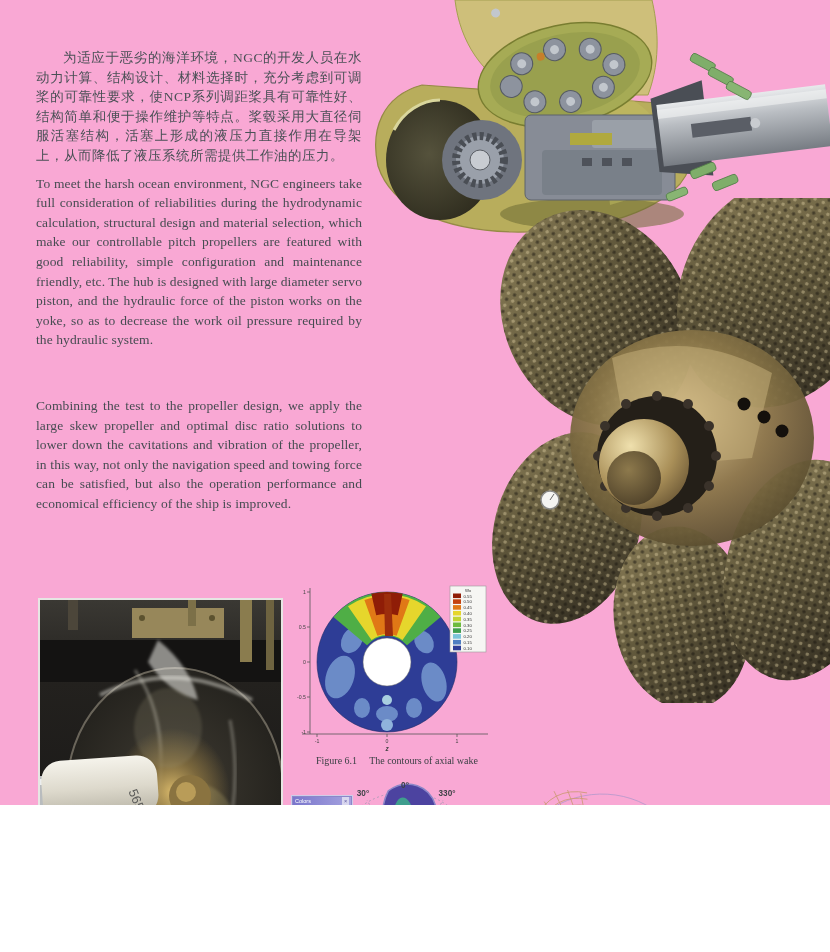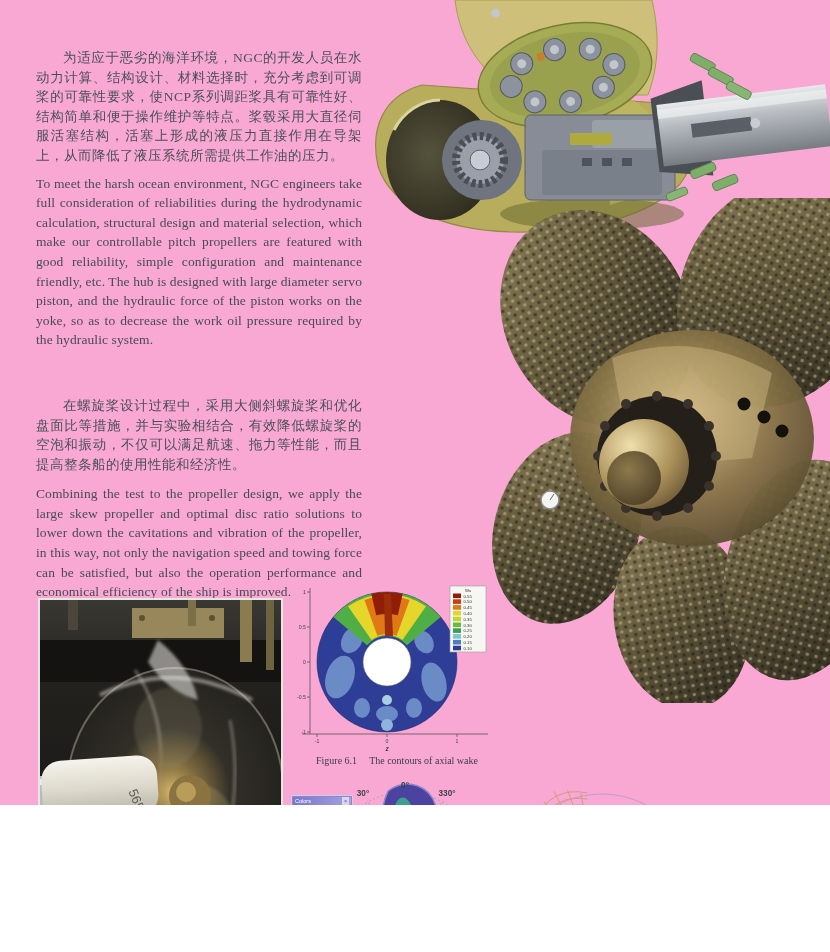--- a/index.html
+++ b/index.html
@@ -40,21 +40,20 @@
   svg text{font-family:"Liberation Sans",sans-serif;}
 </style>
 </head>
 <body>
 
 <div id="page">
 
   <div id="text-col">
     <p id="p1" class="zh">为适应于恶劣的海洋环境，NGC的开发人员在水动力计算、结构设计、材料选择时，充分考虑到可调桨的可靠性要求，使NCP系列调距桨具有可靠性好、结构简单和便于操作维护等特点。桨毂采用大直径伺服活塞结构，活塞上形成的液压力直接作用在导架上，从而降低了液压系统所需提供工作油的压力。</p>
     <p id="p2" class="en">To meet the harsh ocean environment, NGC engineers take full consideration of reliabilities during the hydrodynamic calculation, structural design and material selection, which make our controllable pitch propellers are featured with good reliability, simple configuration and maintenance friendly, etc. The hub is designed with large diameter servo piston, and the hydraulic force of the piston works on the yoke, so as to decrease the work oil pressure required by the hydraulic system.</p>
-    <p id="p3" class="zh">在螺旋桨设计过程中，采用大侧斜螺旋桨和优化盘面比等措施，并与实验相结合，有效降低螺旋桨的空泡和振动，不仅可以满足航速、拖力等性能，而且提高整条船的使用性能和经济性。</p>
     <p id="p4" class="en">Combining the test to the propeller design, we apply the large skew propeller and optimal disc ratio solutions to lower down the cavitations and vibration of the propeller, in this way, not only the navigation speed and towing force can be satisfied, but also the operation performance and economical efficiency of the ship is improved.</p>
   </div>
 
   <svg id="cad-illustration" class="abs" width="470" height="240" viewBox="0 0 470 240">
     <defs>
       <linearGradient id="shaftGrad" x1="0" y1="0" x2="0" y2="1">
         <stop offset="0" stop-color="#e8eaec"></stop>
           <stop offset="0.35" stop-color="#b9bdc2"></stop>
         <stop offset="1" stop-color="#777c83"></stop>
       </linearGradient>

